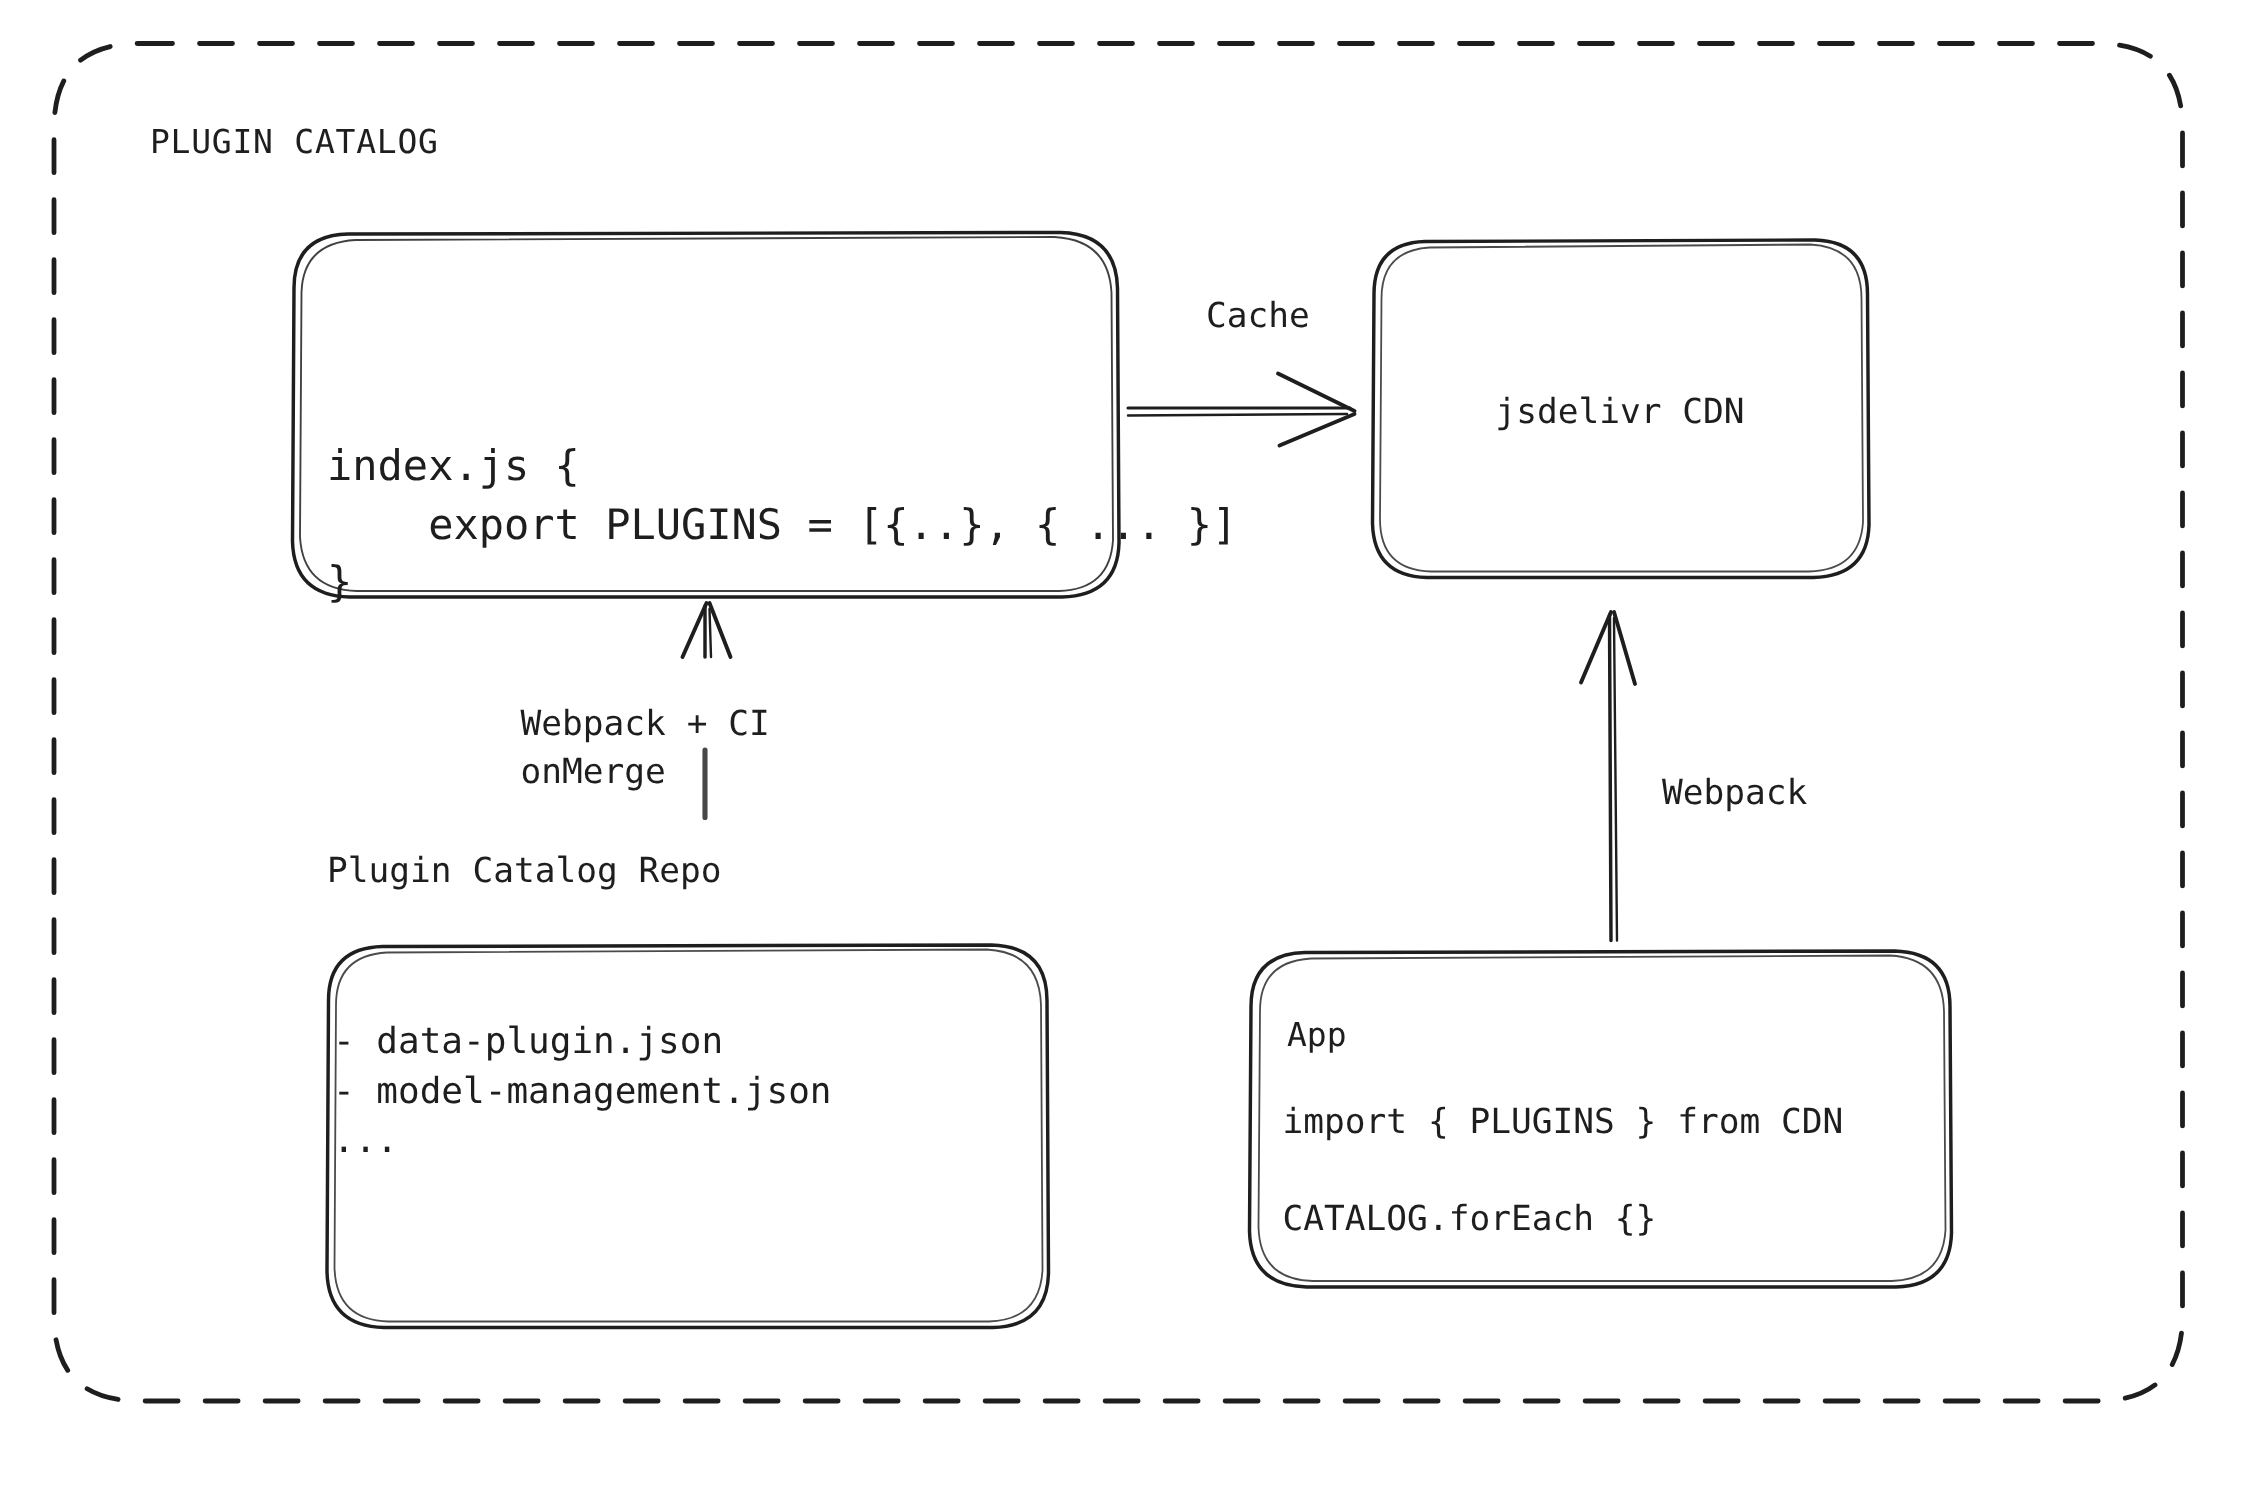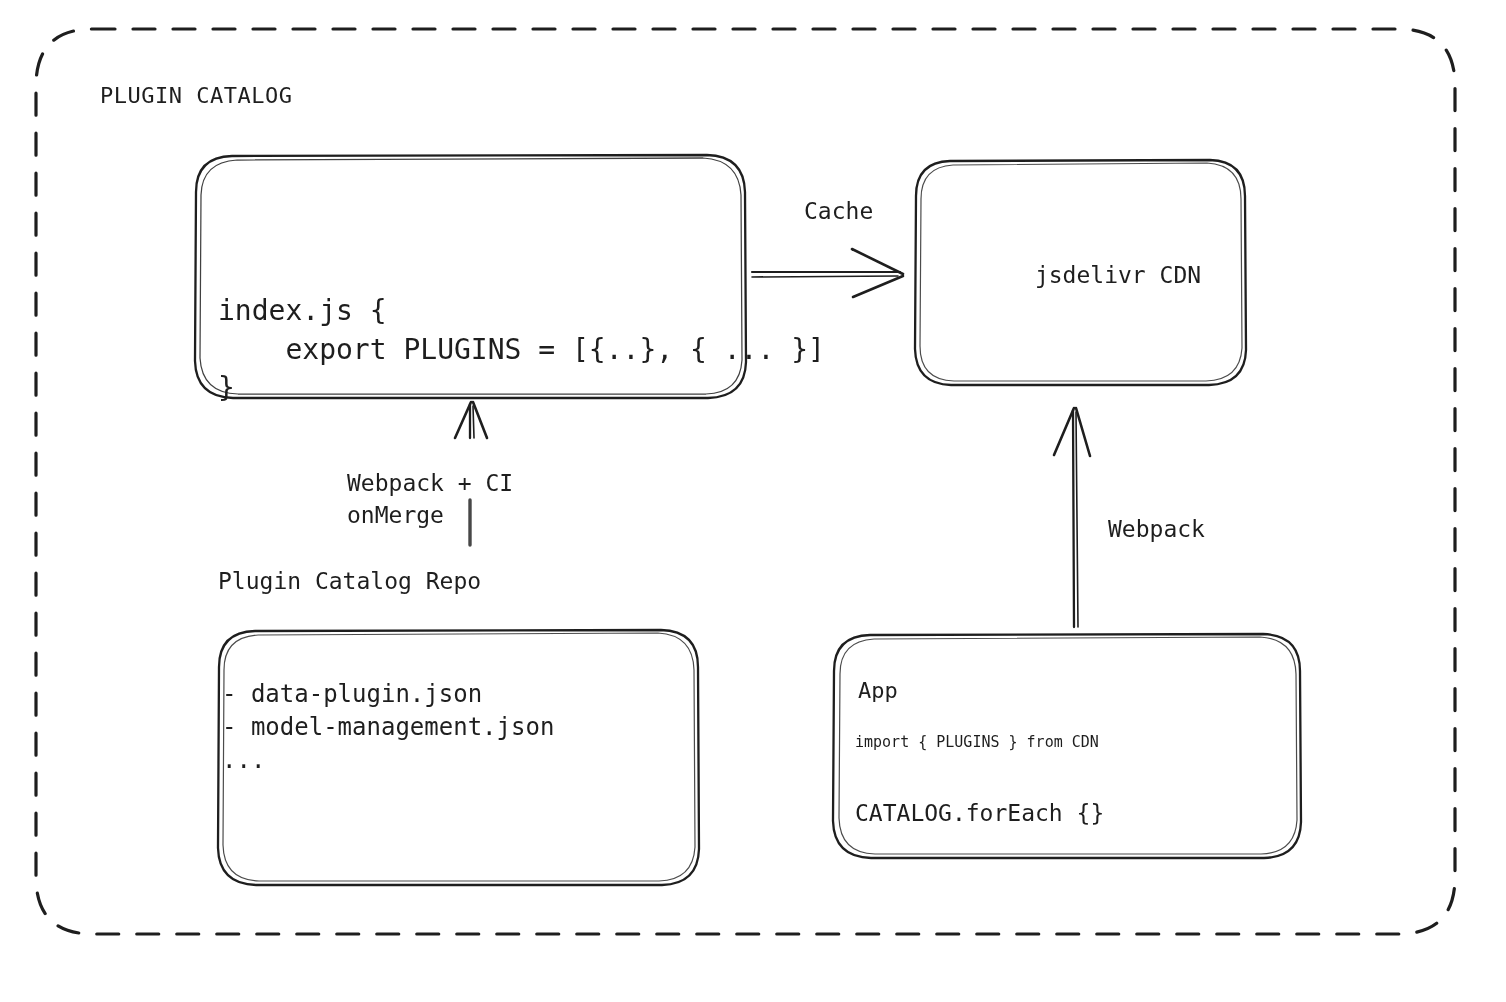--- a/index.html
+++ b/index.html
@@ -57,21 +57,20 @@
     margin-top: 40px;
   }
 
   
   #cdn-title {
     left: 915px;
     top: 260px;
     width: 330px;
     text-align: center;
     font-size: 23px;
-    padding-left: 38px;
   }
 
   
   #repo-label {
     left: 218px;
     top: 566px;
     width: 480px;
     text-align: left;
     font-size: 23px;
   }
@@ -84,21 +83,21 @@
 
   
   #app-title {
     left: 858px;
     top: 676px;
     font-size: 22px;
   }
   #app-code {
     left: 855px;
     top: 733px;
-    font-size: 15px;
+    font-size: 23px;
   }
   #app-code2 {
     left: 855px;
     top: 798px;
     font-size: 23px;
   }
 
   
   #label-cache {
     left: 804px;

